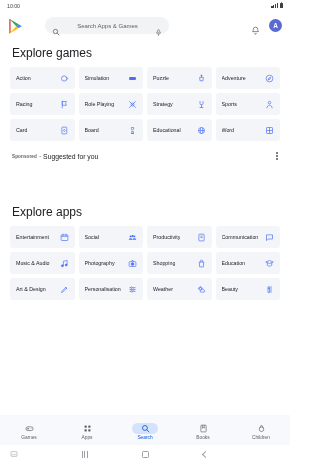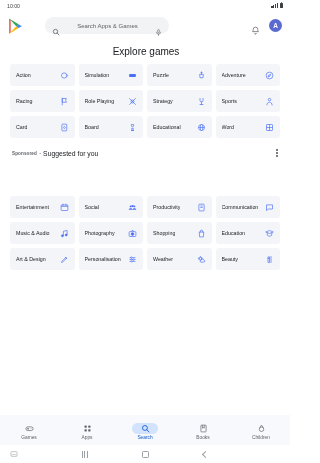--- a/index.html
+++ b/index.html
@@ -72,24 +72,23 @@
     width: 13px; height: 13px; border-radius: 50%;
     background: #5b6ad0;
     display: flex; align-items: center; justify-content: center;
     color: #ffffff; font-size: 6.5px; font-weight: bold;
   }
 
   
   .content { padding: 0 10px; position: relative; }
 
   .section-title {
-    font-size: 10px;
+    font-size: 12px;
     color: #202124;
     margin: 6px 0 7px 2px;
-    text-align: center;
   }
 
   .chip-grid {
     display: grid;
     grid-template-columns: repeat(4, 1fr);
     gap: 4px;
   }
   .chip {
     height: 22px;
     background: #f3f5f9;
@@ -391,20 +390,21 @@
     <span class="sponsored-text">Suggested for you</span>
     <span class="kebab">
       <span></span>
         <span></span>
         <span></span>
     </span>
   </div>
 
   <div class="ad-slot"></div>
 
+  <div class="section-title">Explore apps</div>
 
   <div class="chip-grid">
 
     <div class="chip">
       <span class="chip-label">Entertainment</span>
       <span class="chip-icon">
         <svg viewBox="0 0 24 24" fill="none" stroke="#4c6ef5" stroke-width="1.8">
           <rect x="3" y="5" width="18" height="15" rx="2"></rect>
             <line x1="3" y1="9" x2="21" y2="9"></line>
           <line x1="8" y1="3" x2="8" y2="7" stroke-linecap="round"></line>

